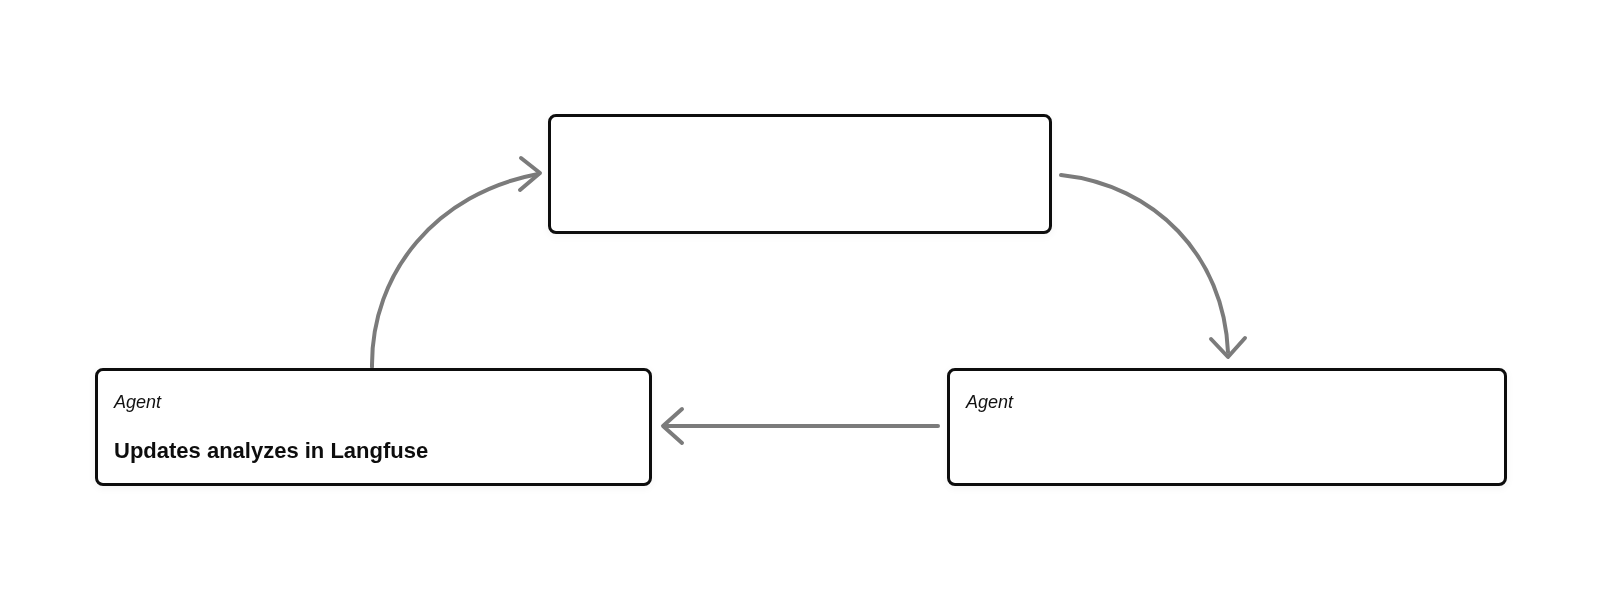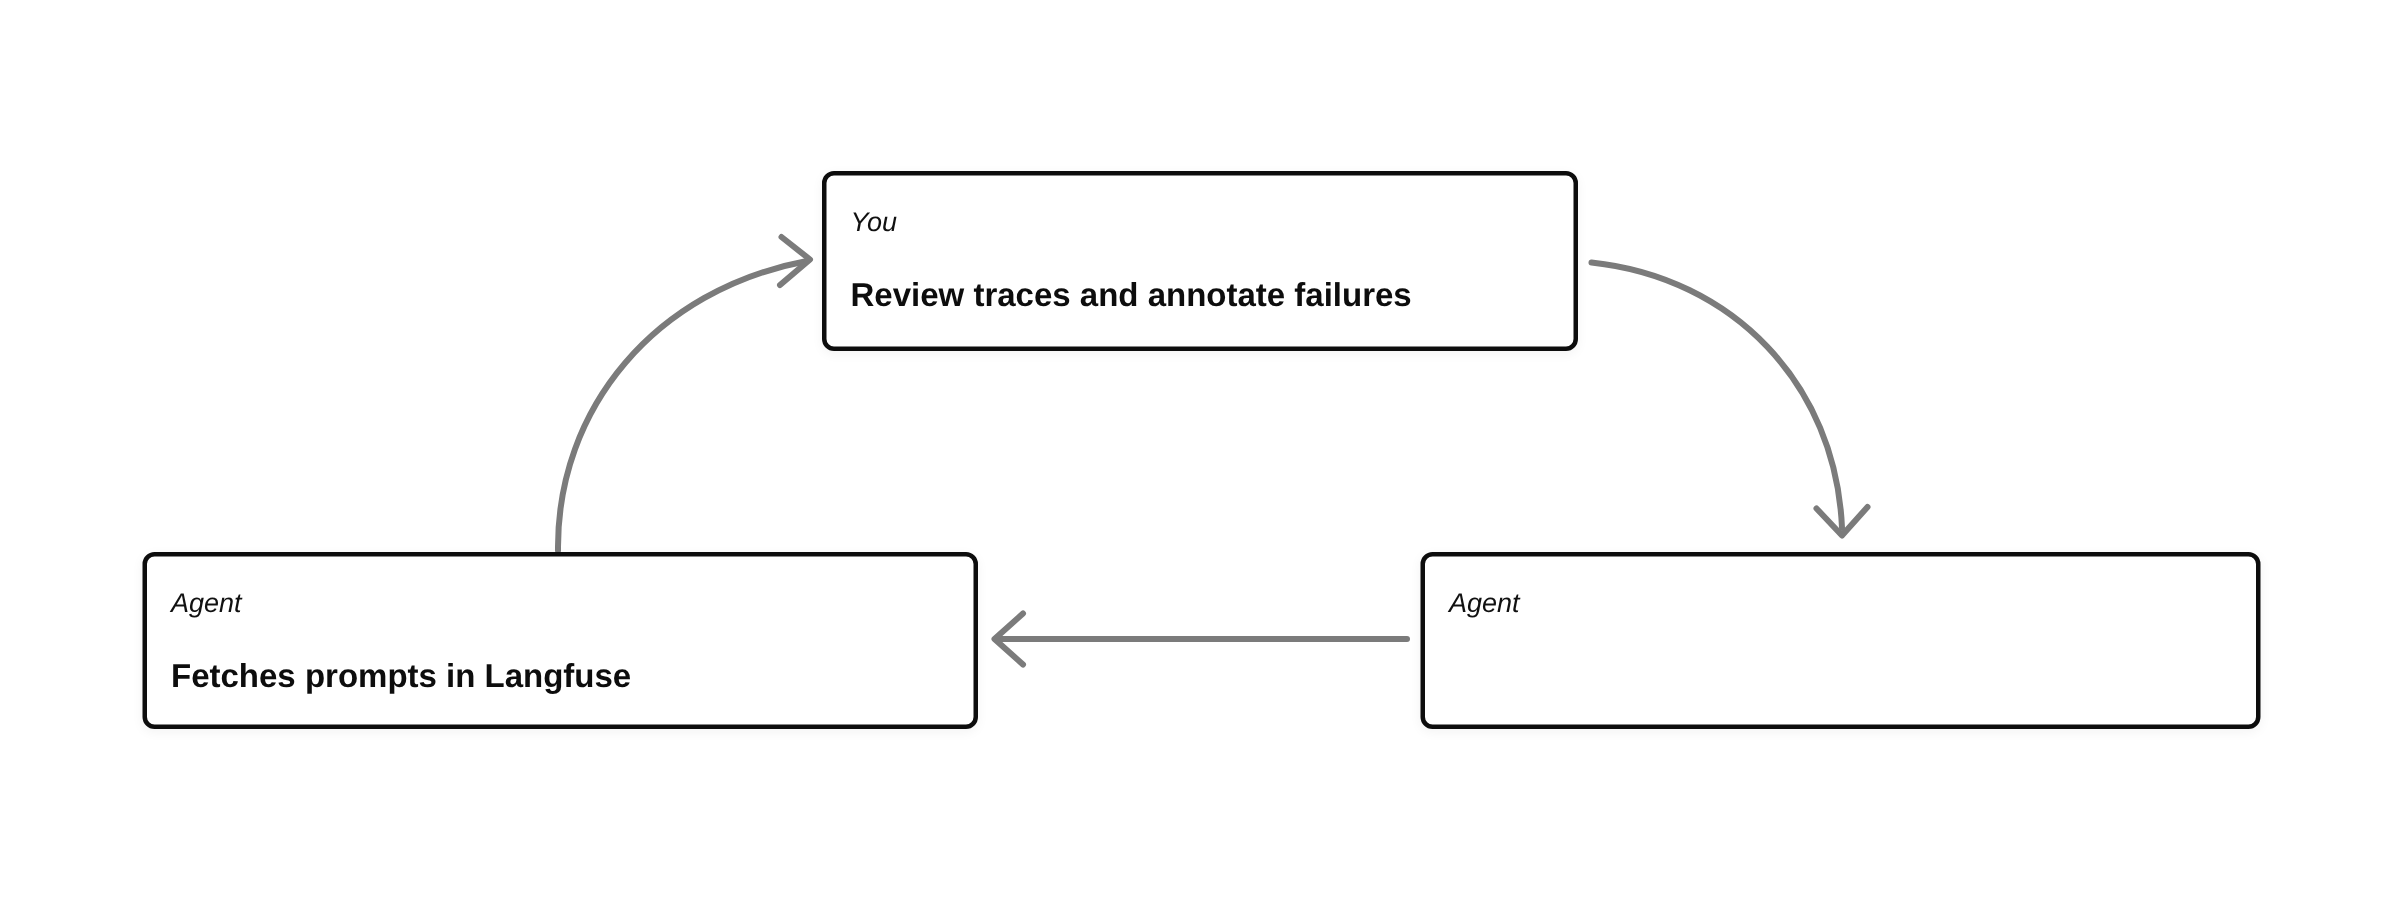--- a/index.html
+++ b/index.html
@@ -73,26 +73,24 @@
       <polyline class="edge" points="1211,339 1228,357 1245,338" stroke="#7b7b7b"></polyline>
     </g>
 
     <g>
       <path class="edge" d="M 938 426 L 667 426" stroke="#7b7b7b"></path>
       <polyline class="edge" points="682,409 663,426 682,443" stroke="#7b7b7b"></polyline>
     </g>
   </svg>
 
   <div class="node node-top">
-    <div class="node-role">You</div>
-    <div class="node-title">Review traces and annotate failures</div>
   </div>
 
   <div class="node node-left">
     <div class="node-role">Agent</div>
-    <div class="node-title">Fetches prompts in Langfuse</div>
+    <div class="node-title">Updates analyzes in Langfuse</div>
   </div>
 
   <div class="node node-right">
     <div class="node-role">Agent</div>
   </div>
 
 </div>
 
 </body></html>

